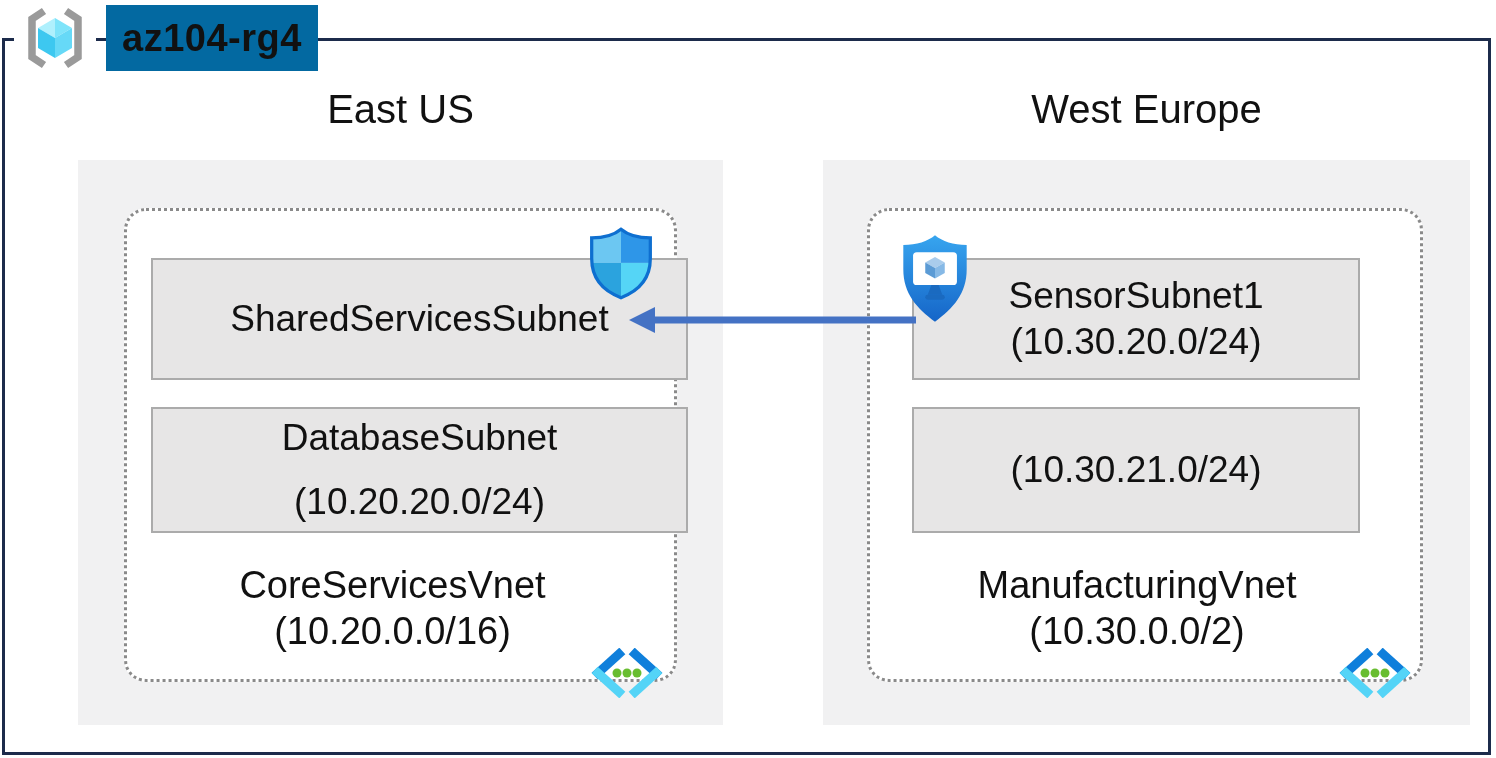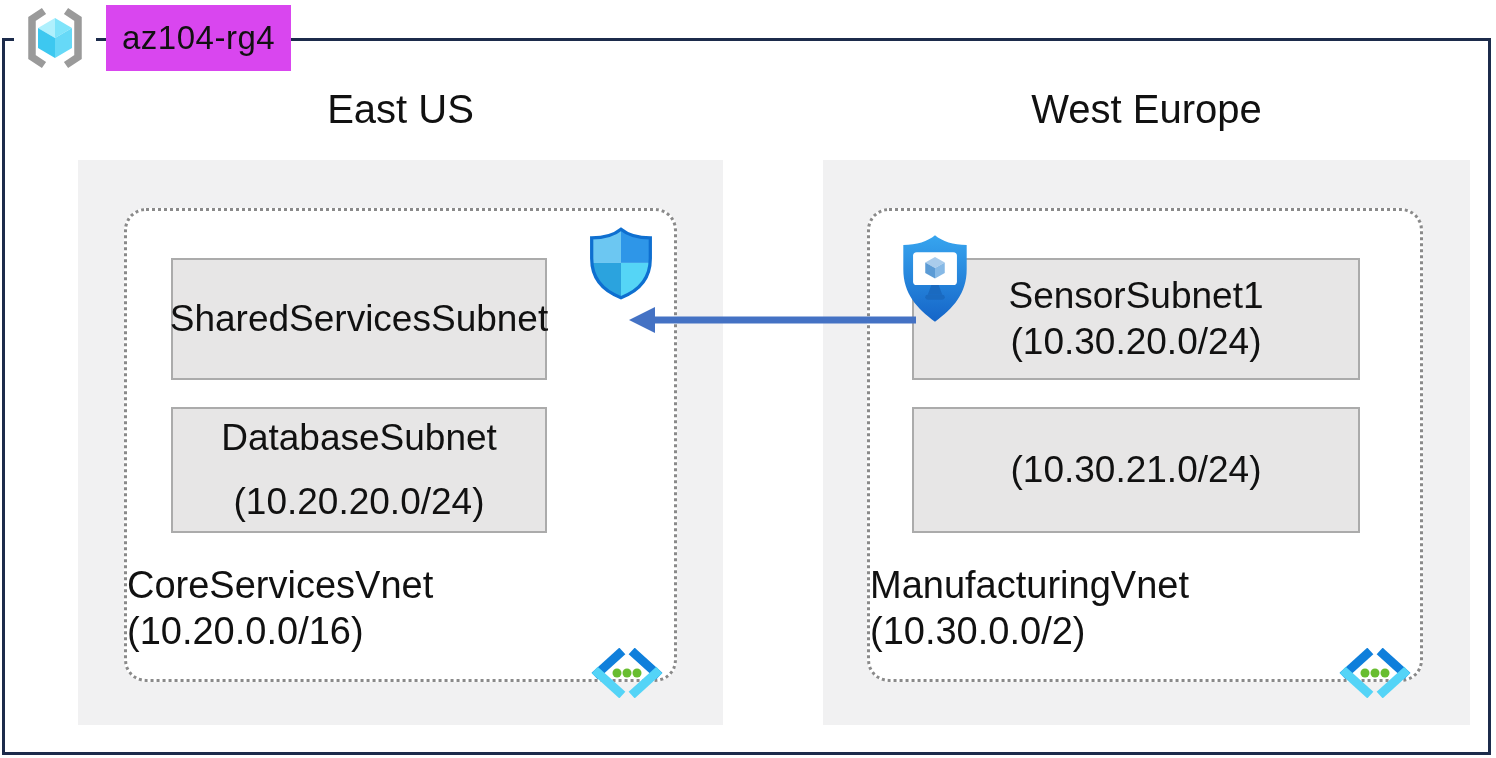--- a/index.html
+++ b/index.html
@@ -7,22 +7,22 @@
     position:relative; width:1496px; height:758px; background:#ffffff;
     font-family:"Liberation Sans", sans-serif; color:#111111; overflow:hidden;
   }
   .frame {
     position:absolute; left:2px; top:38px; width:1489px; height:717px;
     border:3px solid #1c2b4b; background:#ffffff; box-sizing:border-box;
   }
   .rg-label { position:absolute; left:14px; top:5px; display:flex; align-items:center; z-index:10; }
   .rg-icon-wrap { background:#ffffff; padding:0 3px; line-height:0; }
   .rg-title {
-    background:#d946ef; margin-left:10px; padding:0 16px;
-    font-size:33px; font-weight:400; line-height:66px; letter-spacing:0.5px;
+    background:#0369a1; margin-left:10px; padding:0 16px;
+    font-size:38px; font-weight:700; line-height:66px; letter-spacing:0.5px;
   }
   .region { position:absolute; top:160px; height:565px; background:#f1f1f2; }
   .region.east { left:78px;  width:645px; }
   .region.west { left:823px; width:647px; }
   .region-title {
     position:absolute; top:86px; font-size:40px; line-height:46px;
     text-align:center; color:#111111;
   }
   .region-title.east { left:78px;  width:645px; }
   .region-title.west { left:823px; width:647px; }
@@ -31,26 +31,26 @@
     border:3px dotted #8a8a8a; border-radius:22px; box-sizing:content-box;
   }
   .region.east .vnet-box { left:46px; width:547px; height:468px; }
   .region.west .vnet-box { left:44px; width:550px; height:468px; }
   .subnet {
     position:absolute; background:#e7e6e6; border:2px solid #ababab;
     box-sizing:border-box; display:flex; flex-direction:column;
     justify-content:center; align-items:center; text-align:center;
     font-size:37px; line-height:1.24;
   }
-  .region.east .subnet { left:44px; width:376px;gap:18px; }
+  .region.east .subnet { left:24px; width:537px;gap:18px; }
   .region.west .subnet { left:42px; width:448px; }
   .subnet.s1 { top:47px;  height:122px; }
   .subnet.s2 { top:196px; height:126px; }
   .vnet-label {
-    position:absolute; left:0; right:16px; top:352px; text-align:left;
+    position:absolute; left:0; right:16px; top:352px; text-align:center;
     font-size:38px; line-height:1.2;
   }
   .abs-icon { position:absolute; z-index:6; line-height:0; }
   .icon-nsg    { left:584px; top:226px; }
   .icon-device { left:896px; top:232px; }
   .icon-vnet-east { left:588px;  top:648px; }
   .icon-vnet-west { left:1336px; top:648px; }
   .peer-arrow { position:absolute; left:626px; top:298px; z-index:5; line-height:0; }
 </style>
 </head>

